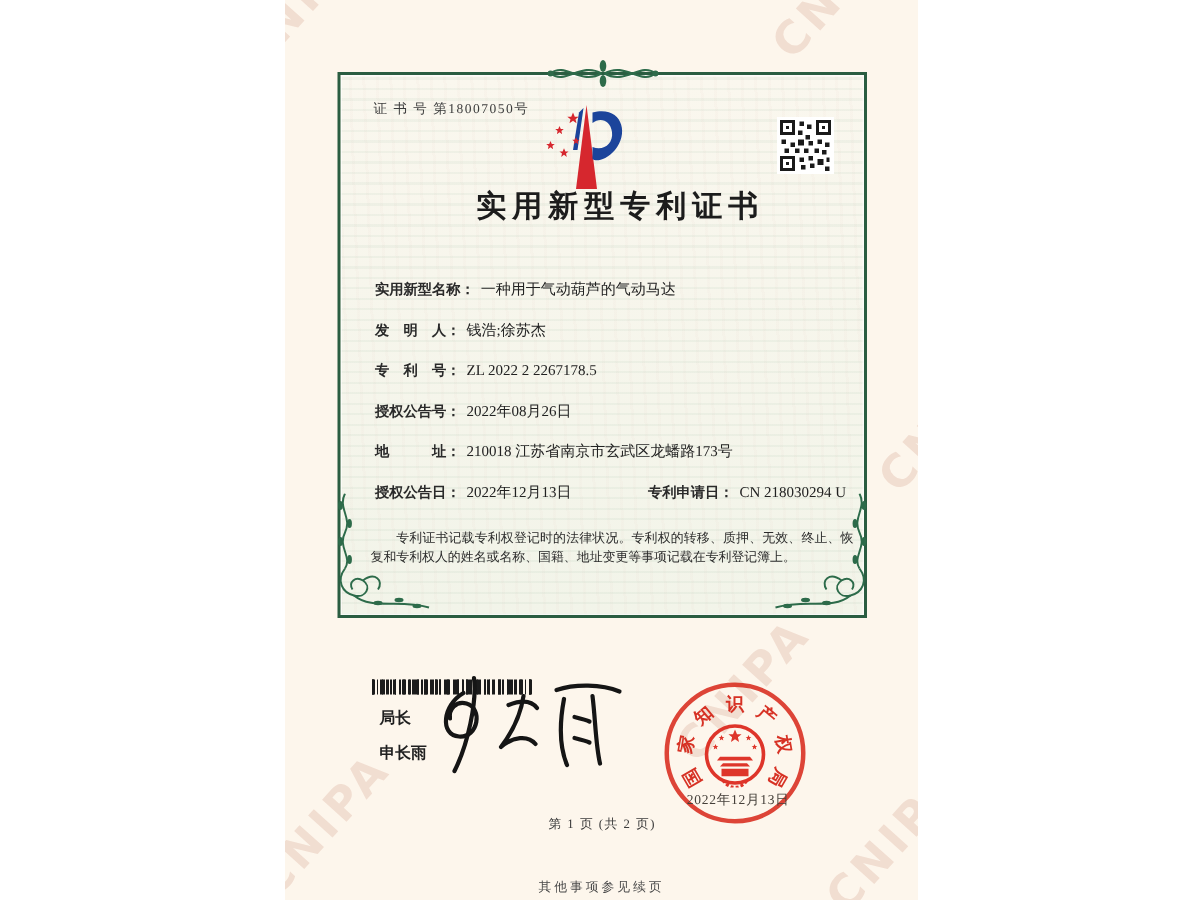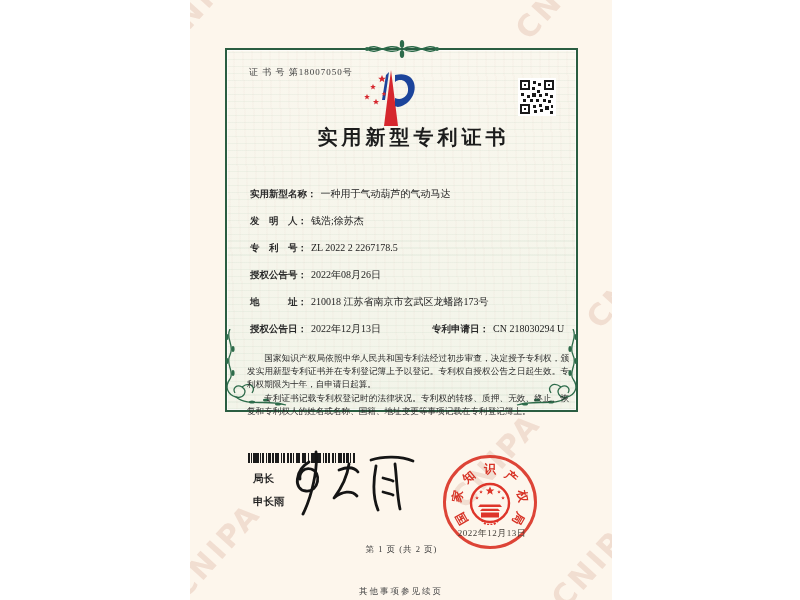--- a/index.html
+++ b/index.html
@@ -234,21 +234,20 @@
         <span class="flabel">授权公告日：</span>
         <span class="fvalue">2022年12月13日</span>
         <span class="grant-no-pair">
           <span class="flabel">专利申请日：</span>
           <span class="fvalue">CN 218030294 U</span>
         </span>
       </div>
     </div>
 
     <div class="paras">
-      <p>国家知识产权局依照中华人民共和国专利法经过初步审查，决定授予专利权，颁发实用新型专利证书并在专利登记簿上予以登记。专利权自授权公告之日起生效。专利权期限为十年，自申请日起算。</p>
       <p>专利证书记载专利权登记时的法律状况。专利权的转移、质押、无效、终止、恢复和专利权人的姓名或名称、国籍、地址变更等事项记载在专利登记簿上。</p>
     </div>
 
     <div class="barcode"></div>
 
     <div class="director-label">局长</div>
     <div class="director-name">申长雨</div>
 
     <svg class="signature" width="150" height="72" viewBox="0 0 150 72">
       <g stroke="#151515" stroke-width="2.8" fill="none" stroke-linecap="round" stroke-linejoin="round">

